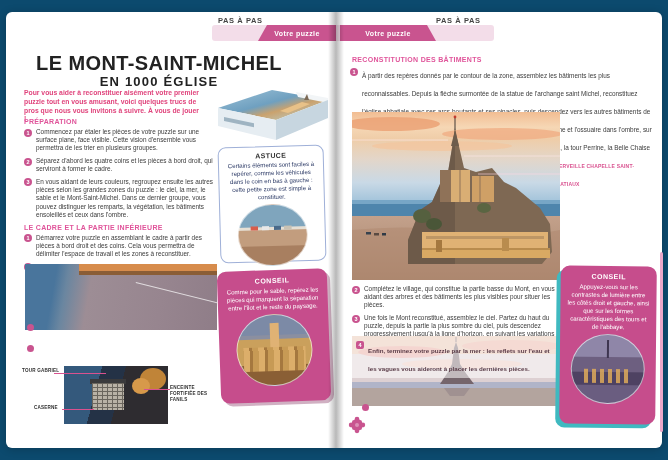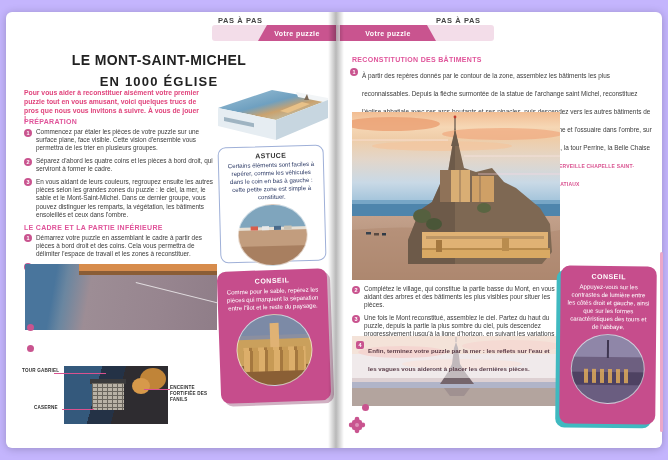--- a/index.html
+++ b/index.html
@@ -1,36 +1,36 @@
 <!DOCTYPE html>
 <html><head>
 <meta charset="utf-8">
 <style>
   :root{
     --pink:#c9548f; --pink-bright:#e0549a; --pink-soft:#f3dde9;
     --teal:#3fb9c0; --ink:#3b3b3b; --navy:#2c3a66;
   }
   *{margin:0;padding:0;box-sizing:border-box;}
   body{width:668px;height:460px;background:#fafafa;font-family:"Liberation Sans",sans-serif;overflow:hidden;}
-  .stage{position:relative;width:668px;height:460px;background:#c4b5fd;}
+  .stage{position:relative;width:668px;height:460px;background:#0c4a6e;}
   .spread{position:absolute;left:6px;top:12px;width:656px;height:436px;background:#fff;border-radius:6px;box-shadow:0 1px 8px rgba(0,0,0,.22);}
   .gutter{position:absolute;left:322px;top:0;width:16px;height:436px;background:linear-gradient(to right,rgba(0,0,0,0),rgba(0,0,0,.28) 50%,rgba(0,0,0,0));}
   .page-edge-pink{position:absolute;right:-1px;top:240px;width:3px;height:180px;background:#eba7c9;border-radius:2px;}
 
   
   .tabstrip{position:absolute;left:206px;top:13px;width:282px;height:16px;background:var(--pink-soft);border-radius:3px;}
   .tab-step{position:absolute;top:0;height:16px;display:flex;align-items:center;font-size:7.5px;font-weight:bold;letter-spacing:.6px;color:#454545;}
   .tab-step.l{left:212px;}
   .tab-step.r{left:430px;}
   .tab-puzzle{position:absolute;top:13px;height:16px;background:var(--pink);color:#fff;font-size:7px;font-weight:bold;display:flex;align-items:center;justify-content:center;letter-spacing:.4px;}
   .tab-puzzle.l{left:252px;width:78px;clip-path:polygon(9px 0,100% 0,100% 100%,0 100%);}
   .tab-puzzle.r{left:334px;width:96px;clip-path:polygon(0 0,calc(100% - 9px) 0,100% 100%,0 100%);}
 
   
-  .title1{position:absolute;left:28px;top:40px;width:250px;text-align:center;font-size:14px;font-weight:800;letter-spacing:.4px;color:#222;}
+  .title1{position:absolute;left:28px;top:40px;width:250px;text-align:center;font-size:20px;font-weight:800;letter-spacing:.4px;color:#222;}
   .title2{position:absolute;left:28px;top:62px;width:250px;text-align:center;font-size:13px;font-weight:800;letter-spacing:1.2px;color:#222;}
   .intro{position:absolute;left:18px;top:77px;width:176px;font-size:6.8px;font-weight:bold;color:#e0447c;line-height:1.3;}
   .col-left{position:absolute;left:18px;top:106px;width:192px;}
   .sec-h{font-size:7px;font-weight:bold;color:var(--pink-bright);letter-spacing:.3px;margin-bottom:3px;}
   .sec-h.mt{margin-top:5px;}
   .item{display:flex;gap:4px;margin-bottom:4.5px;}
   .num{flex:0 0 auto;width:8px;height:8px;border-radius:50%;background:var(--pink);color:#fff;font-size:5.5px;font-weight:bold;display:flex;align-items:center;justify-content:center;margin-top:.5px;}
   .itxt{font-size:6.4px;line-height:1.28;color:var(--ink);}
 
   

